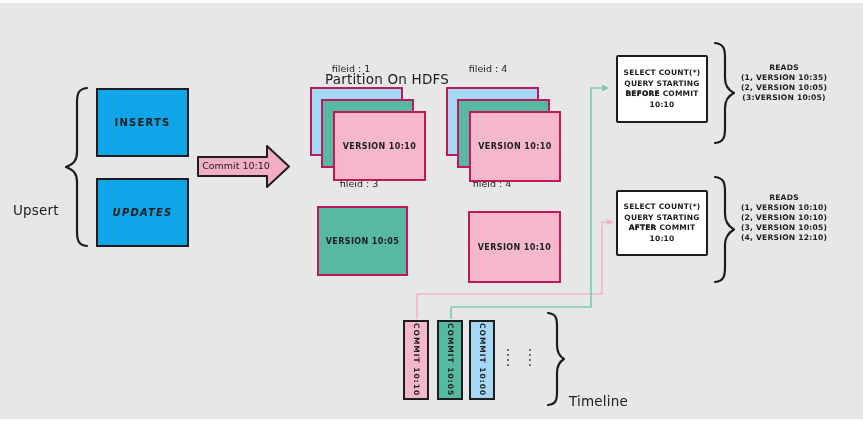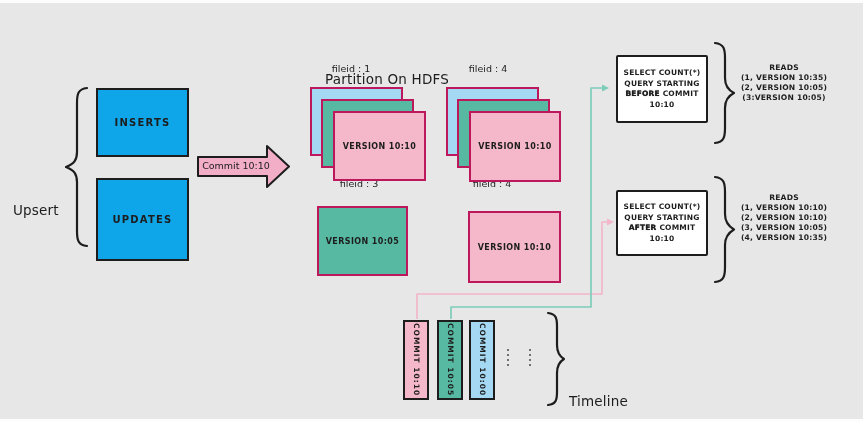--- a/index.html
+++ b/index.html
@@ -45,21 +45,21 @@
     display:flex;align-items:center;justify-content:center;
     font-weight:bold;font-size:7.5px;letter-spacing:1px;white-space:nowrap;
   }
   .vdots{
     width:2px;height:2px;border-radius:50%;background:#4a4a4a;
     box-shadow:0 5px 0 0 #4a4a4a,0 10px 0 0 #4a4a4a,0 15px 0 0 #4a4a4a;
   }
   
   .upsert-label{left:13px;top:159px;}
   .inserts{left:96px;top:88px;width:93px;height:69px;}
-  .updates{left:96px;top:178px;width:93px;height:83px;}
+  .updates{left:96px;top:178px;width:93px;height:69px;font-style:italic;}
   .arrow-label{left:199px;top:160px;width:74px;font-size:9.5px;}
   .partition-title{left:322px;top:28px;width:130px;}
   .f1-label{left:311px;top:63px;width:80px;}
   .f2-label{left:448px;top:63px;width:80px;}
   .f3-label{left:319px;top:178px;width:80px;}
   .f4-label{left:452px;top:178px;width:80px;}
   .s1-blue{left:310px;top:87px;width:93px;height:69px;}
   .s1-teal{left:321px;top:99px;width:93px;height:69px;}
   .s1-pink{left:333px;top:111px;width:93px;height:70px;}
   .s2-blue{left:446px;top:87px;width:93px;height:69px;}
@@ -144,21 +144,21 @@
     <div>READS</div>
     <div>(1, VERSION 10:35)</div>
     <div>(2, VERSION 10:05)</div>
     <div>(3:VERSION 10:05)</div>
   </div>
   <div class="abs reads r2">
     <div>READS</div>
     <div>(1, VERSION 10:10)</div>
     <div>(2, VERSION 10:10)</div>
     <div>(3, VERSION 10:05)</div>
-    <div>(4, VERSION 10:35)</div>
+    <div>(4, VERSION 12:10)</div>
   </div>
 
   <div class="abs commit bg-pink c1">COMMIT 10:10</div>
   <div class="abs commit bg-teal c2">COMMIT 10:05</div>
   <div class="abs commit bg-blue c3">COMMIT 10:00</div>
   <div class="abs vdots dots1"></div>
   <div class="abs vdots dots2"></div>
   <div class="abs label lbl-lg timeline-label">Timeline</div>
 </div>
 

